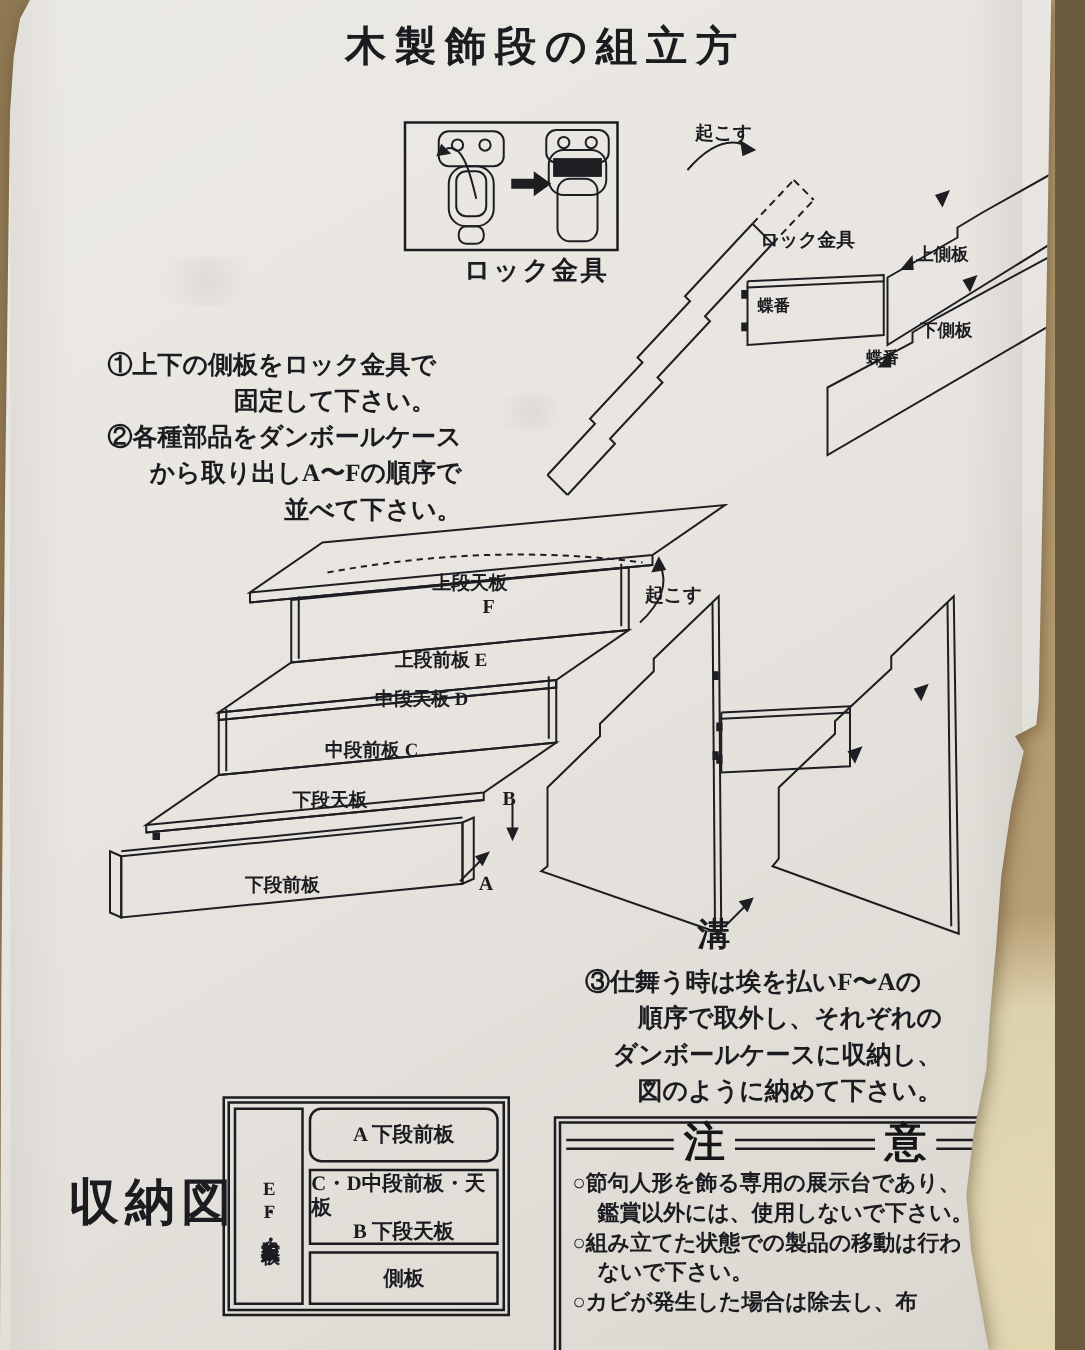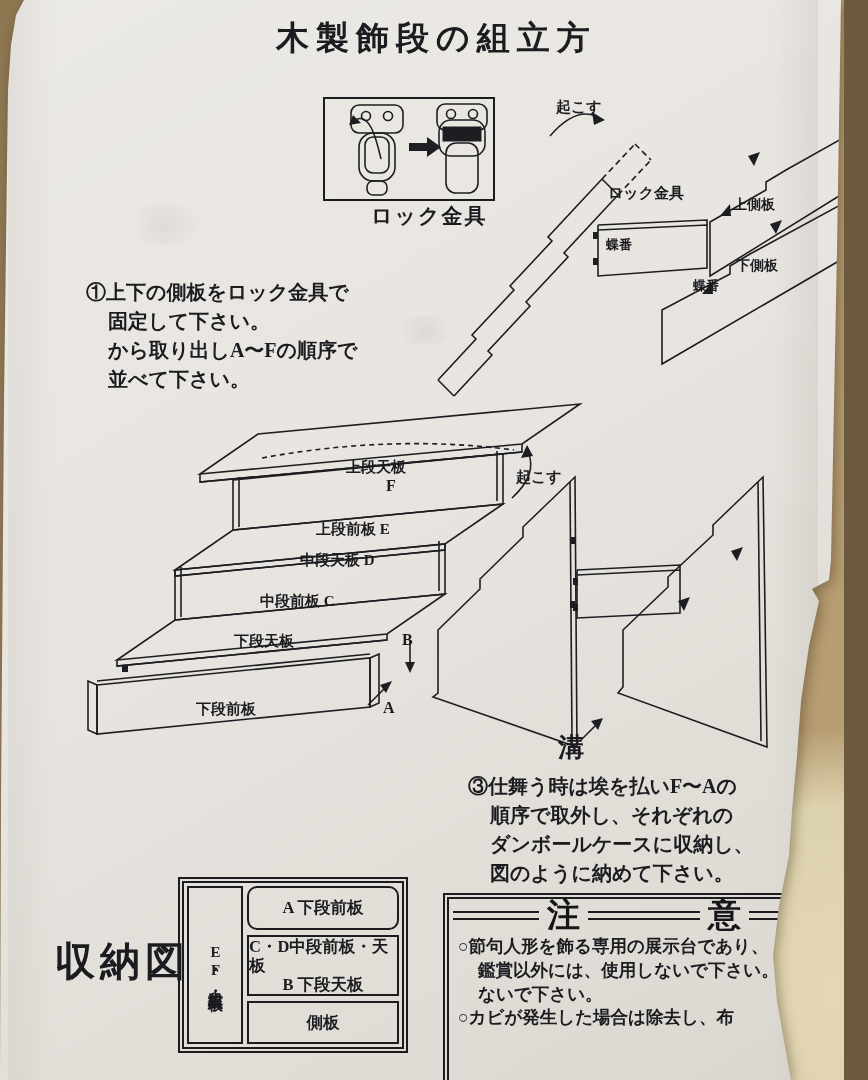--- a/index.html
+++ b/index.html
@@ -13,21 +13,21 @@
   .paper{position:absolute;inset:0;
     background:linear-gradient(150deg,#ebe9e5 0%,#e8e5e0 45%,#e0ddd7 80%,#dad6d0 100%);
     clip-path:polygon(24px 0px,841px 0px,837px 250px,831px 560px,829px 580px,
       812px 589px,819px 601px,809px 646px,801px 701px,797px 756px,792px 811px,
       789px 856px,779px 906px,773px 956px,777px 1001px,784px 1041px,791px 1080px,
       0px 1080px,1px 800px,4px 400px,8px 90px,11px 45px,16px 15px);}
   .edge-shade{position:absolute;top:0;bottom:0;width:46px;pointer-events:none;}
   .smudge{position:absolute;border-radius:50%;background:radial-gradient(circle, rgba(115,115,122,.10), transparent 70%);}
   .lbl{position:absolute;font-weight:bold;color:#1c1c20;white-space:nowrap;line-height:1;}
   .txtblock{position:absolute;font-weight:bold;color:#1b1b20;font-size:20px;line-height:29px;white-space:nowrap;}
-  .txtblock .ind{padding-left:22px;}
+  .txtblock .ind{padding-left:22px;text-align:right;}
   .lockbox{position:absolute;left:323px;top:97px;width:172px;height:104px;border:2px solid #1c1c20;background:transparent;}
   svg{position:absolute;overflow:visible;}
   .diagram-svg line,.diagram-svg path,.diagram-svg polygon.open,.diagram-svg polyline,.diagram-svg rect.open,.diagram-svg circle{
     stroke:#1e1e22;fill:none;stroke-width:1.6;}
   .storage-outer{position:absolute;left:178px;top:877px;width:230px;height:176px;border:2px solid #1b1b20;padding:2px;}
   .storage-inner{width:100%;height:100%;border:2px solid #1b1b20;display:flex;padding:3px;gap:4px;}
   .st-left{width:56px;border:2px solid #1b1b20;display:flex;align-items:center;justify-content:center;
     writing-mode:vertical-rl;text-orientation:upright;font-weight:bold;font-size:15px;letter-spacing:1px;color:#1b1b20;}
   .st-right{flex:1;display:flex;flex-direction:column;gap:5px;}
   .st-cell{border:2px solid #1b1b20;display:flex;flex-direction:column;align-items:center;justify-content:center;
@@ -113,20 +113,21 @@
       <span class="lbl" style="left:606px;top:238px;font-size:13px;">蝶番</span>
       <span class="lbl" style="left:733px;top:198px;font-size:14px;">上側板</span>
       <span class="lbl" style="left:736px;top:259px;font-size:14px;">下側板</span>
       <span class="lbl" style="left:693px;top:279px;font-size:13px;">蝶番</span>
 
       <div class="txtblock" style="left:86px;top:258px;margin-top:20px;">
         <div>①上下の側板をロック金具で</div>
         <div class="ind">固定して下さい。</div>
       </div>
       <div class="txtblock" style="left:86px;top:336px;">
+        <div>②各種部品をダンボールケース</div>
         <div class="ind">から取り出しA〜Fの順序で</div>
         <div class="ind">並べて下さい。</div>
       </div>
 
       <svg class="diagram-svg" style="left:82px;top:412px" width="470" height="355" viewBox="0 0 470 355">
 
         <polygon class="open" points="118,62 440,32 498,-8 176,22" fill="#e8e5e0"></polygon>
         <polyline points="118,62 118,70 440,40 440,32"></polyline>
         <line x1="118" y1="70" x2="440" y2="40"></line>
         <path d="M180 46 Q 310 22 432 38" stroke-dasharray="5 4"></path>
@@ -221,20 +222,21 @@
         <div class="caut-title">
           <div class="dline"></div>
           <span class="caut-char">注</span>
           <div class="dline" style="flex:1.3"></div>
           <span class="caut-char">意</span>
           <div class="dline"></div>
         </div>
         <div class="caut-list">
           <div>○節句人形を飾る専用の展示台であり、</div>
           <div class="i">鑑賞以外には、使用しないで下さい。</div>
+          <div>○組み立てた状態での製品の移動は行わ</div>
           <div class="i">ないで下さい。</div>
           <div>○カビが発生した場合は除去し、布</div>
         </div>
       </div>
 
     </div>
   </div>
 </div>
 
 </body></html>

